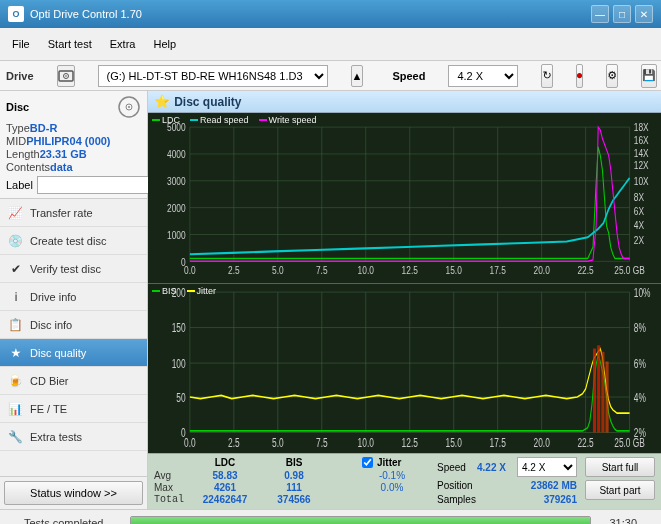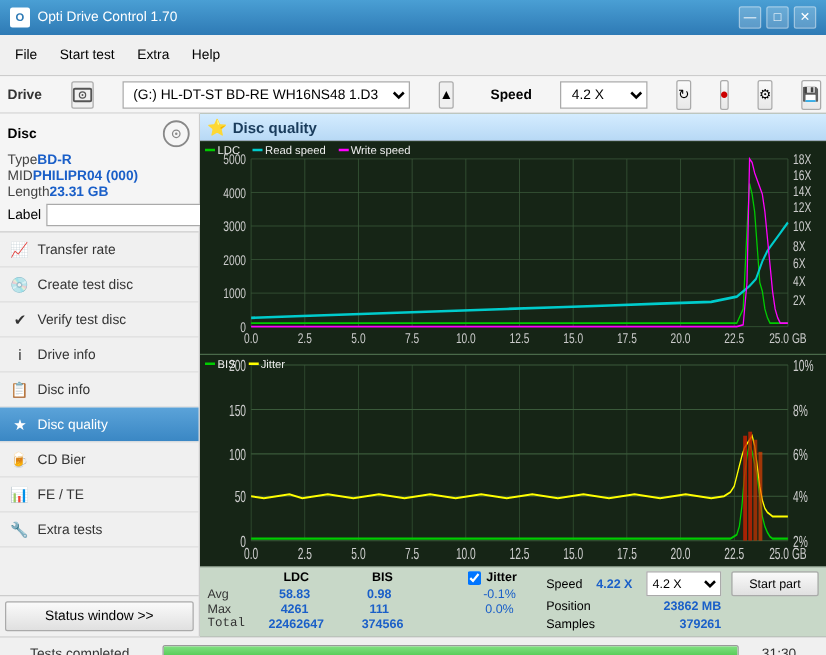--- a/index.html
+++ b/index.html
@@ -112,21 +112,21 @@
     }
 
     
     .main-area {
       display: flex;
       height: calc(524px - 28px - 22px - 30px - 26px);
     }
 
     
     .sidebar {
-      width: 160px;
+      width: 148px;
       background: #f0f0f0;
       border-right: 1px solid #ccc;
       display: flex;
       flex-direction: column;
     }
 
     
     .disc-panel {
       background: #f5f5f5;
       border-bottom: 1px solid #ccc;
@@ -424,20 +424,24 @@
         <span class="disc-field-value">BD-R</span>
       </div>
       <div class="disc-field">
         <span class="disc-field-label">MID</span>
         <span class="disc-field-value">PHILIPR04 (000)</span>
       </div>
       <div class="disc-field">
         <span class="disc-field-label">Length</span>
         <span class="disc-field-value">23.31 GB</span>
       </div>
+      <div class="disc-field">
+        <span class="disc-field-label">Contents</span>
+        <span class="disc-field-value data">data</span>
+      </div>
       <div class="label-row">
         <span>Label</span>
         <input class="label-input" type="text" value="" style="">
         <div class="label-icon-btn">⚙</div>
       </div>
     </div>
 
     <div class="sidebar-nav">
       <div class="nav-item">
         <span class="nav-icon">📈</span>
@@ -679,20 +683,21 @@
           <span>Position</span>
           <span class="right-val">23862 MB</span>
         </div>
         <div class="right-row">
           <span>Samples</span>
           <span class="right-val">379261</span>
         </div>
       </div>
 
       <div class="action-btns">
+        <button class="action-btn">Start full</button>
         <button class="action-btn">Start part</button>
       </div>
     </div>
   </div>
 </div>
 
 <div class="status-bar">
   <span class="status-text">Tests completed</span>
   <div class="progress-bar-container">
     <div class="progress-bar-fill" style="width:100%;"></div>

